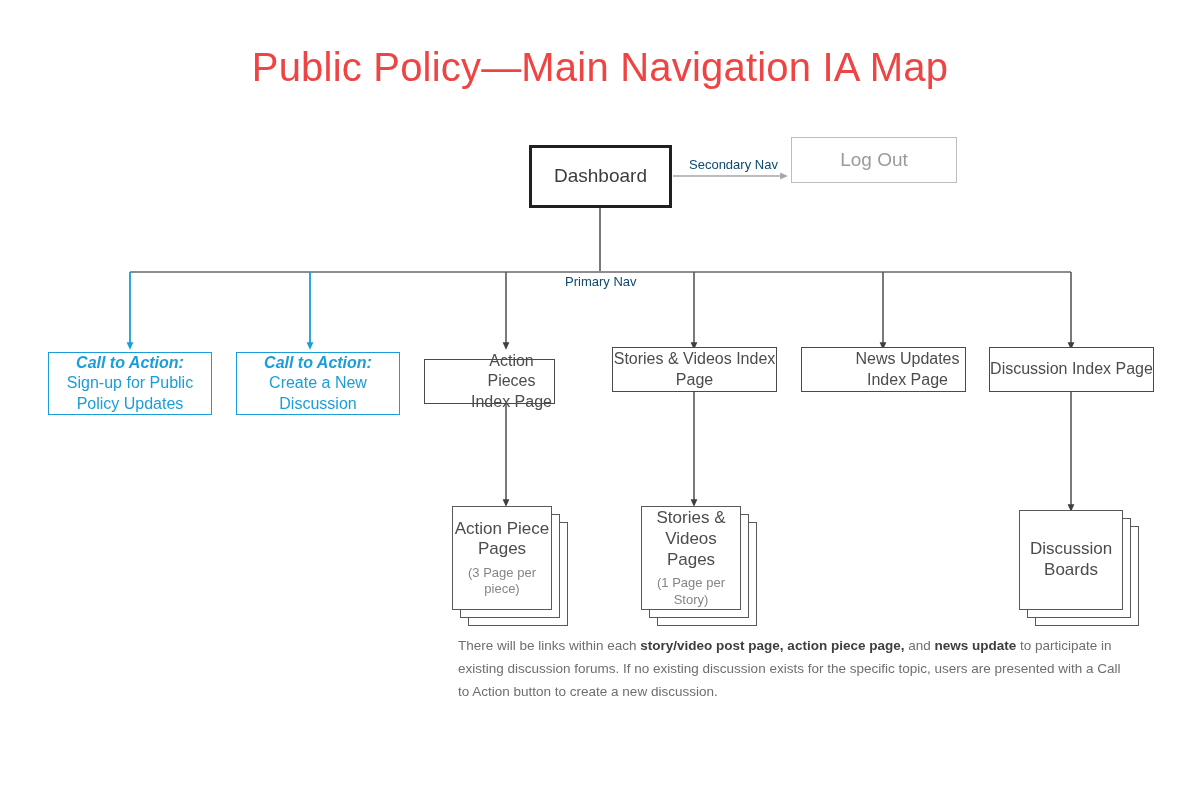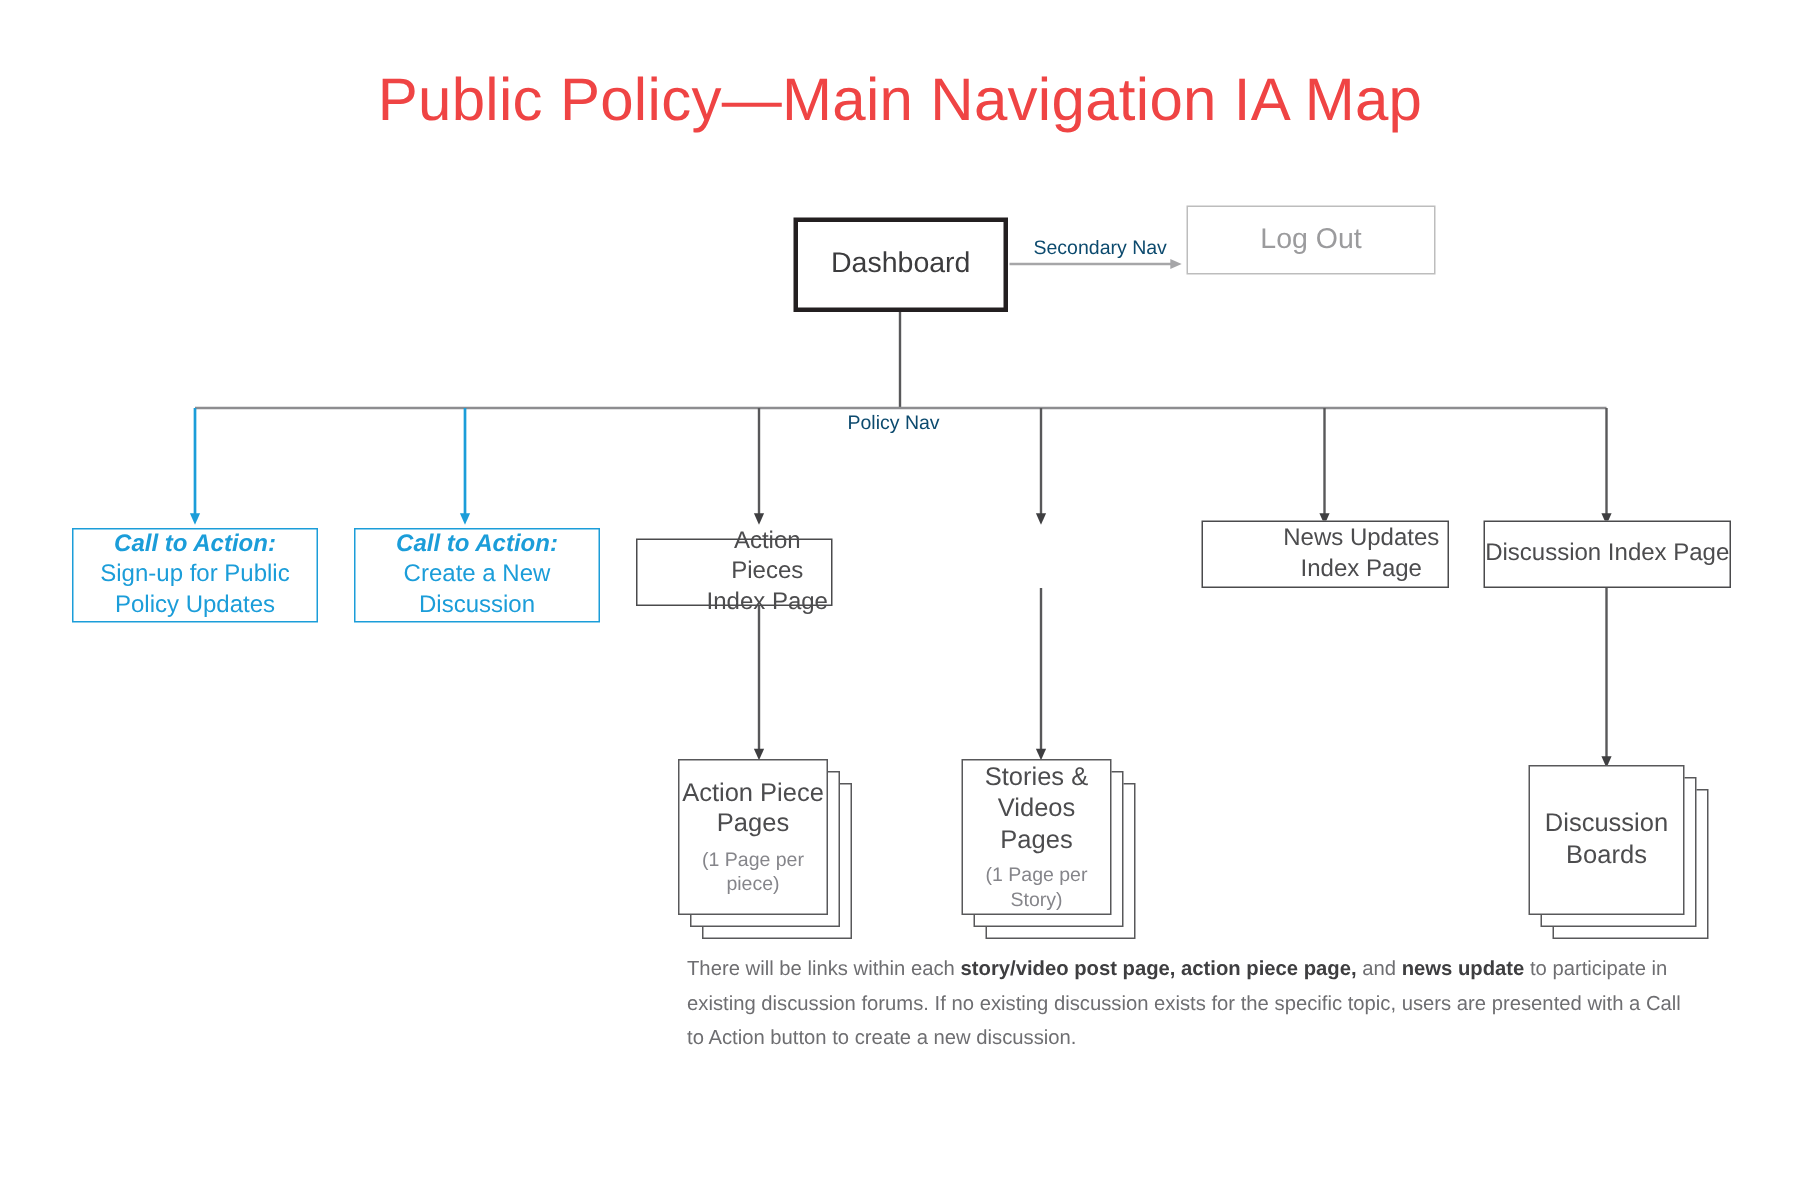--- a/index.html
+++ b/index.html
@@ -203,49 +203,50 @@
     <g>
       <line x1="694" y1="392" x2="694" y2="503" stroke="#58585a" stroke-width="1.6" marker-end="url(#arrowGray)"></line>
     </g>
     <g>
       <line x1="1071" y1="392" x2="1071" y2="508" stroke="#58585a" stroke-width="1.6" marker-end="url(#arrowGray)"></line>
     </g>
   </svg>
 
   <div class="edge-label" style="left:684px; top:157px;">Secondary Nav</div>
 
-  <div class="edge-label" style="left:560px; top:274px;">Policy Nav</div>
+  <div class="edge-label" style="left:560px; top:274px;">Primary Nav</div>
 
   <div class="node node-dashboard" style="left:529px; top:145px; width:143px; height:63px;">Dashboard</div>
 
   <div class="node node-logout" style="left:791px; top:137px; width:166px; height:46px;">Log Out</div>
 
   <div class="node node-cta" style="left:48px; top:352px; width:164px; height:63px; flex-direction:column;">
     <span class="cta-head">Call to Action:</span>
     <span>Sign-up for Public Policy Updates</span>
   </div>
 
   <div class="node node-cta" style="left:236px; top:352px; width:164px; height:63px; flex-direction:column;">
     <span class="cta-head">Call to Action:</span>
     <span>Create a New Discussion</span>
   </div>
 
   <div class="node node-index" style="left:424px; top:359px; width:131px; height:45px;padding-left:44px;">Action Pieces Index Page</div>
 
+  <div class="node node-index" style="left:612px; top:347px; width:165px; height:45px;">Stories &amp; Videos Index Page</div>
 
   <div class="node node-index" style="left:801px; top:347px; width:165px; height:45px;padding-left:48px;">News Updates Index Page</div>
 
   <div class="node node-index" style="left:989px; top:347px; width:165px; height:45px;">Discussion Index Page</div>
 
   <div class="stack" style="left:452px; top:506px; width:116px; height:120px;">
     <div class="sheet back2" style="width:100px; height:104px;"></div>
     <div class="sheet back1" style="width:100px; height:104px;"></div>
     <div class="sheet front" style="width:100px; height:104px;">
       <div class="stack-title">Action Piece Pages</div>
-      <div class="stack-sub">(1 Page per piece)</div>
+      <div class="stack-sub">(3 Page per piece)</div>
     </div>
   </div>
 
   <div class="stack" style="left:641px; top:506px; width:116px; height:120px;text-decoration:underline;">
     <div class="sheet back2" style="width:100px; height:104px;"></div>
     <div class="sheet back1" style="width:100px; height:104px;"></div>
     <div class="sheet front" style="width:100px; height:104px;">
       <div class="stack-title">Stories &amp; Videos Pages</div>
       <div class="stack-sub">(1 Page per Story)</div>
     </div>

